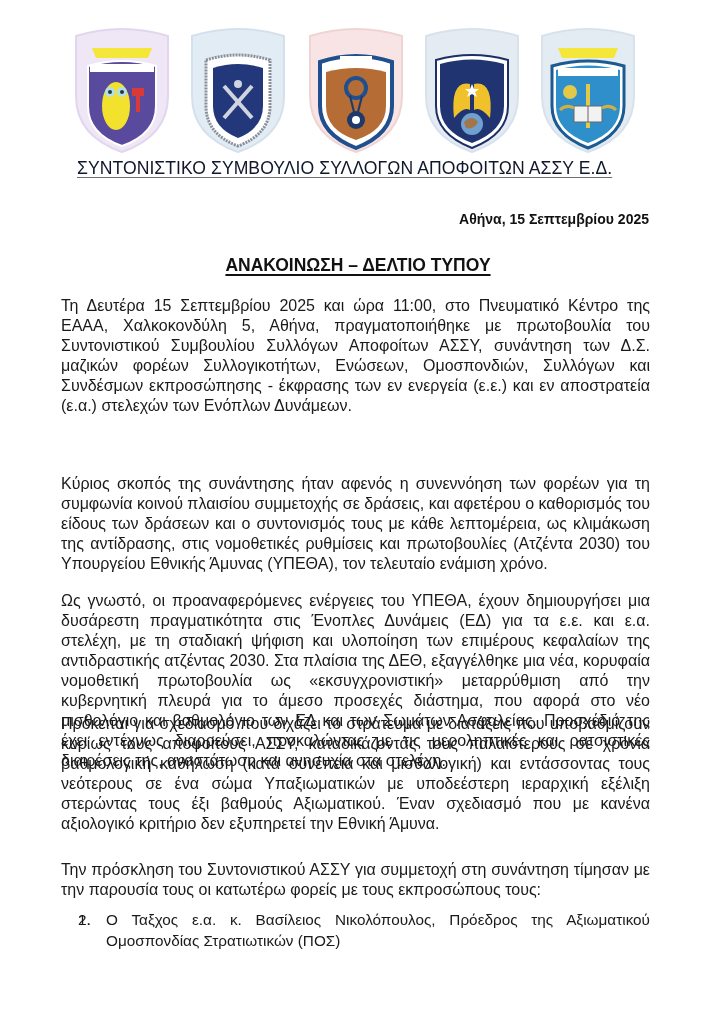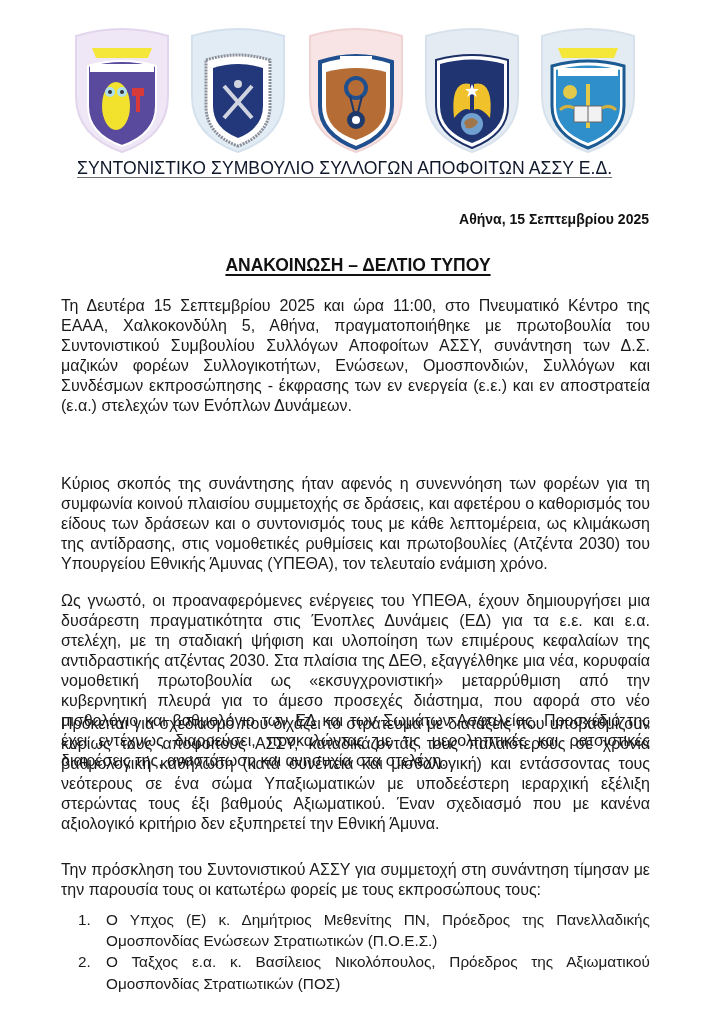--- a/index.html
+++ b/index.html
@@ -203,19 +203,18 @@
 <div class="body-text p4">
   <p>Πρόκειται για σχεδιασμό που διχάζει το στράτευμα με διατάξεις που υποβαθμίζουν κυρίως τους αποφοίτους ΑΣΣΥ, καταδικάζοντάς τους παλαιότερους σε χρόνια βαθμολογική καθήλωση (κατά συνέπεια και μισθολογική) και εντάσσοντας τους νεότερους σε ένα σώμα Υπαξιωματικών με υποδεέστερη ιεραρχική εξέλιξη στερώντας τους έξι βαθμούς Αξιωματικού. Έναν σχεδιασμό που με κανένα αξιολογικό κριτήριο δεν εξυπηρετεί την Εθνική Άμυνα.</p>
 </div>
 <div class="body-text p5">
   <p>Την πρόσκληση του Συντονιστικού ΑΣΣΥ για συμμετοχή στη συνάντηση τίμησαν με την παρουσία τους οι κατωτέρω φορείς με τους εκπροσώπους τους:</p>
 </div>
 
 <ol class="attendees">
   <li>
     <span class="num">1.</span>
-    <span>Ο Υπχος (Ε) κ. Δημήτριος Μεθενίτης ΠΝ, Πρόεδρος της Πανελλαδικής Ομοσπονδίας Ενώσεων Στρατιωτικών (Π.Ο.Ε.Σ.)</span>
   </li>
   <li>
     <span class="num">2.</span>
     <span>Ο Ταξχος ε.α. κ. Βασίλειος Νικολόπουλος, Πρόεδρος της Αξιωματικού Ομοσπονδίας Στρατιωτικών (ΠΟΣ)</span>
   </li>
 </ol>
 
 </body></html>

